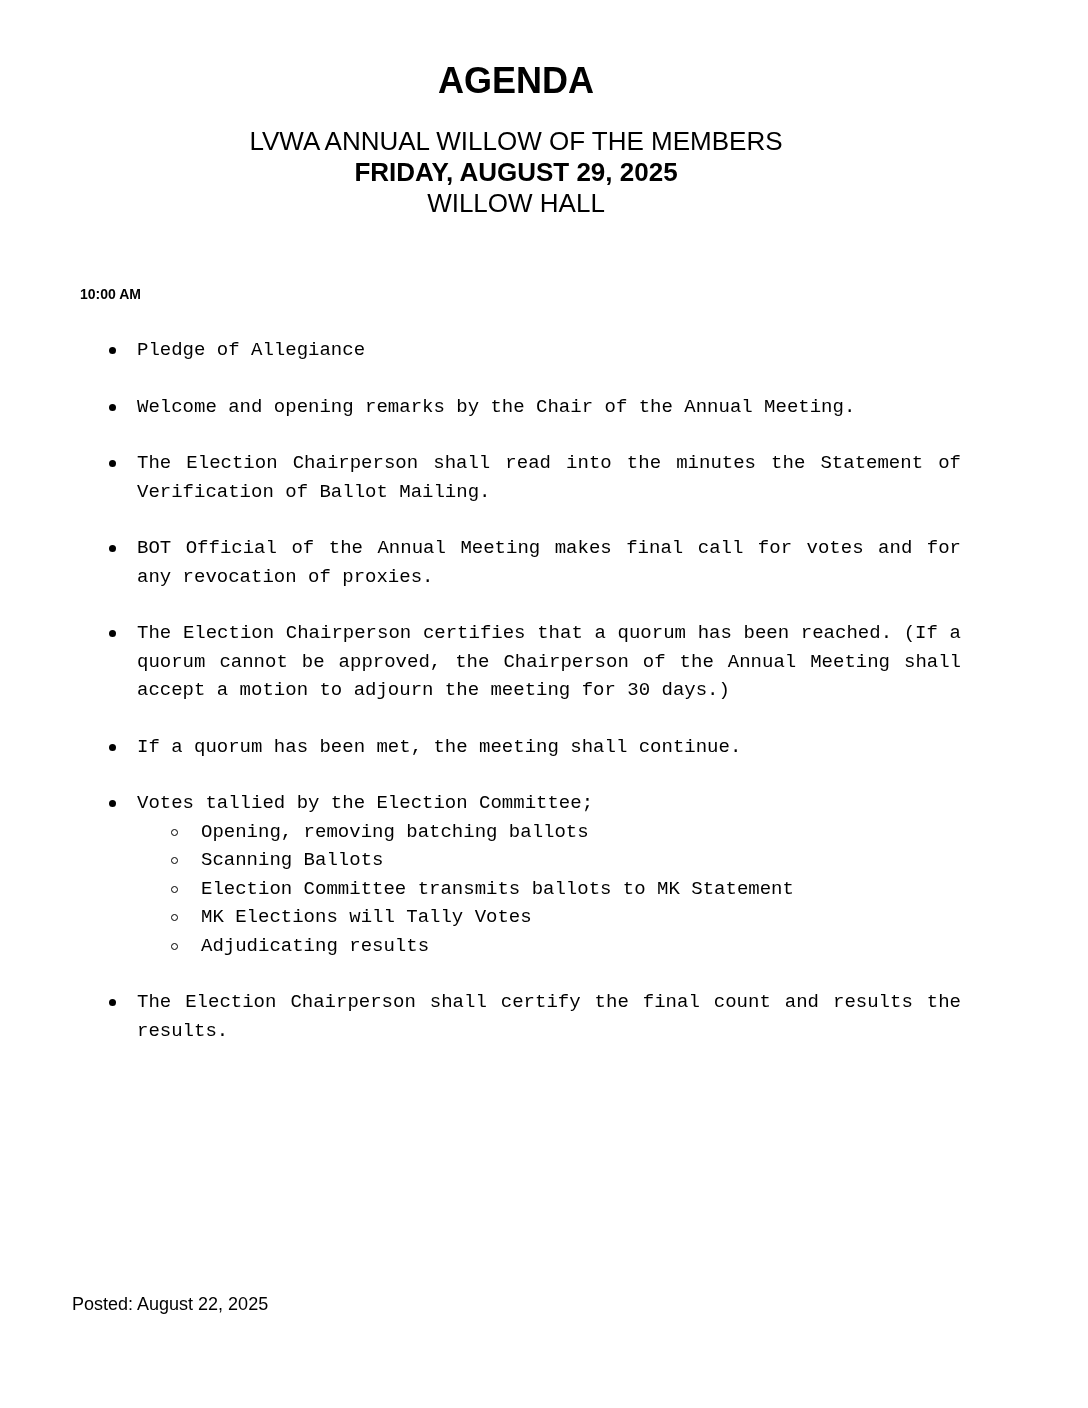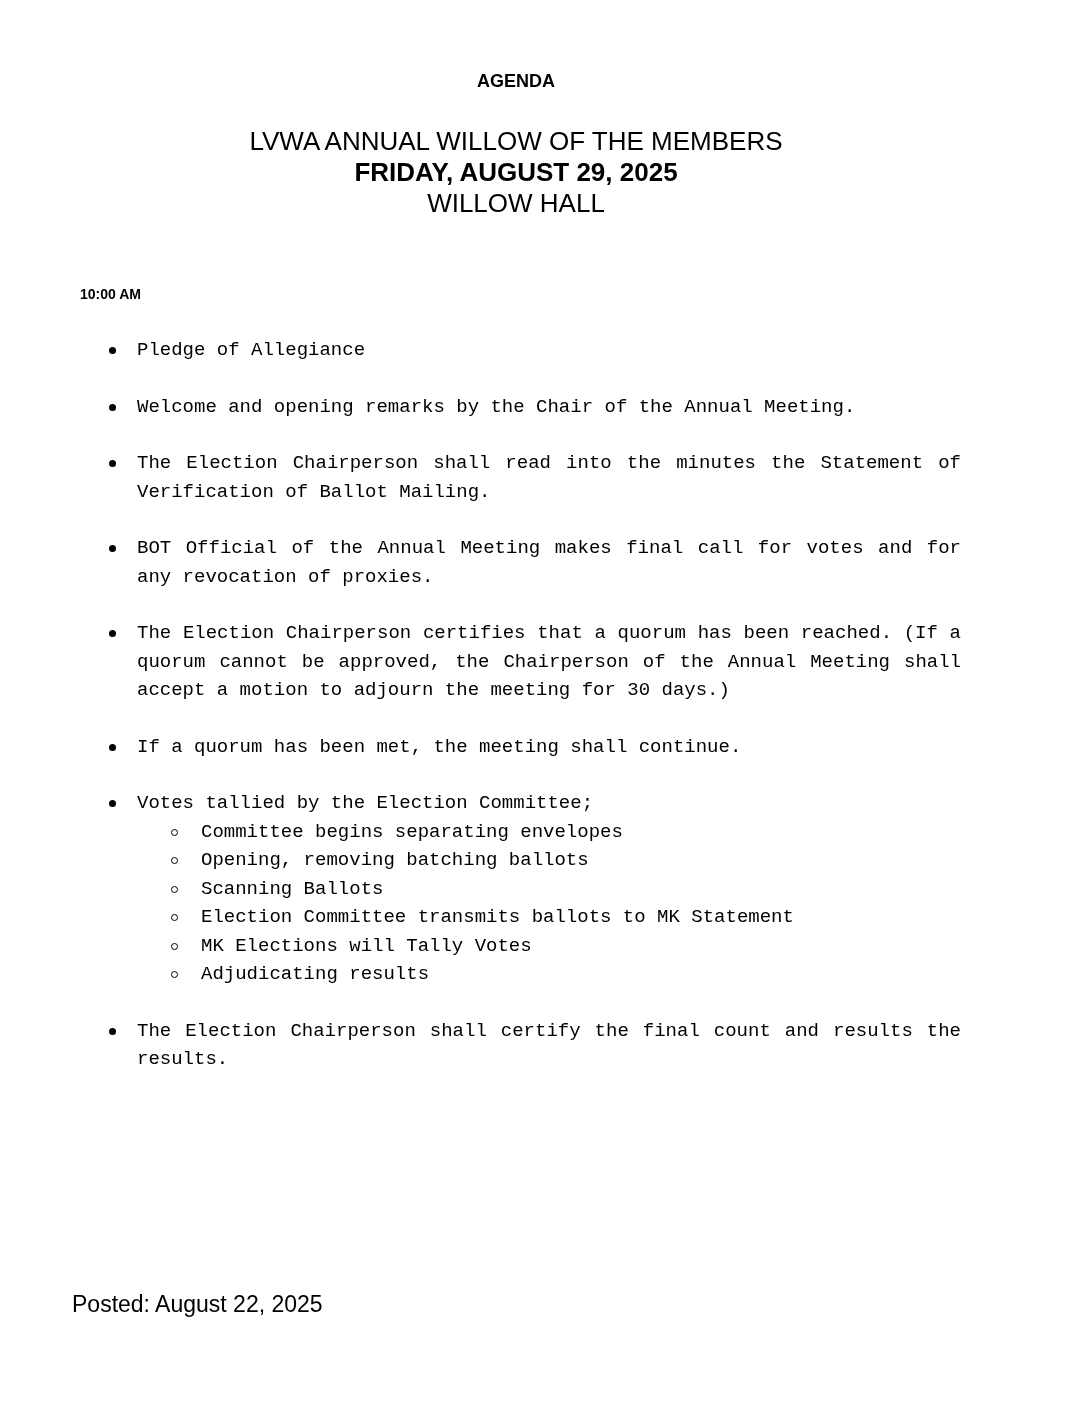--- a/index.html
+++ b/index.html
@@ -22,21 +22,21 @@
       width: 1088px;
       height: 1408px;
     }
     .title {
       position: absolute;
       top: 64px;
       left: 0;
       width: 1032px;
       text-align: center;
       font-weight: bold;
-      font-size: 18px;
+      font-size: 36px;
       line-height: 34px;
     }
     .subhead {
       position: absolute;
       top: 126px;
       left: 0;
       width: 1032px;
       text-align: center;
       font-size: 26px;
       line-height: 31px;
@@ -95,21 +95,21 @@
       width: 5px;
       height: 5px;
       border-radius: 50%;
       border: 1px solid #000;
       background: #fff;
     }
     .posted {
       position: absolute;
       top: 1293px;
       left: 72px;
-      font-size: 23px;
+      font-size: 18px;
       line-height: 22px;
     }
   </style>
 </head>
 <body>
 
 <div class="page">
 
   <div class="title">AGENDA</div>
 
@@ -145,24 +145,20 @@
     <li>
       <span class="bullet"></span>
       <span>If a quorum has been met, the meeting shall continue.</span>
     </li>
     <li>
       <span class="bullet"></span>
       <span>Votes tallied by the Election Committee;</span>
       <ul class="sublist">
         <li>
           <span class="circle"></span>
-          <span>Committee begins separating envelopes</span>
-        </li>
-        <li>
-          <span class="circle"></span>
           <span>Opening, removing batching ballots</span>
         </li>
         <li>
           <span class="circle"></span>
           <span>Scanning Ballots</span>
         </li>
         <li>
           <span class="circle"></span>
           <span>Election Committee transmits ballots to MK Statement</span>
         </li>

